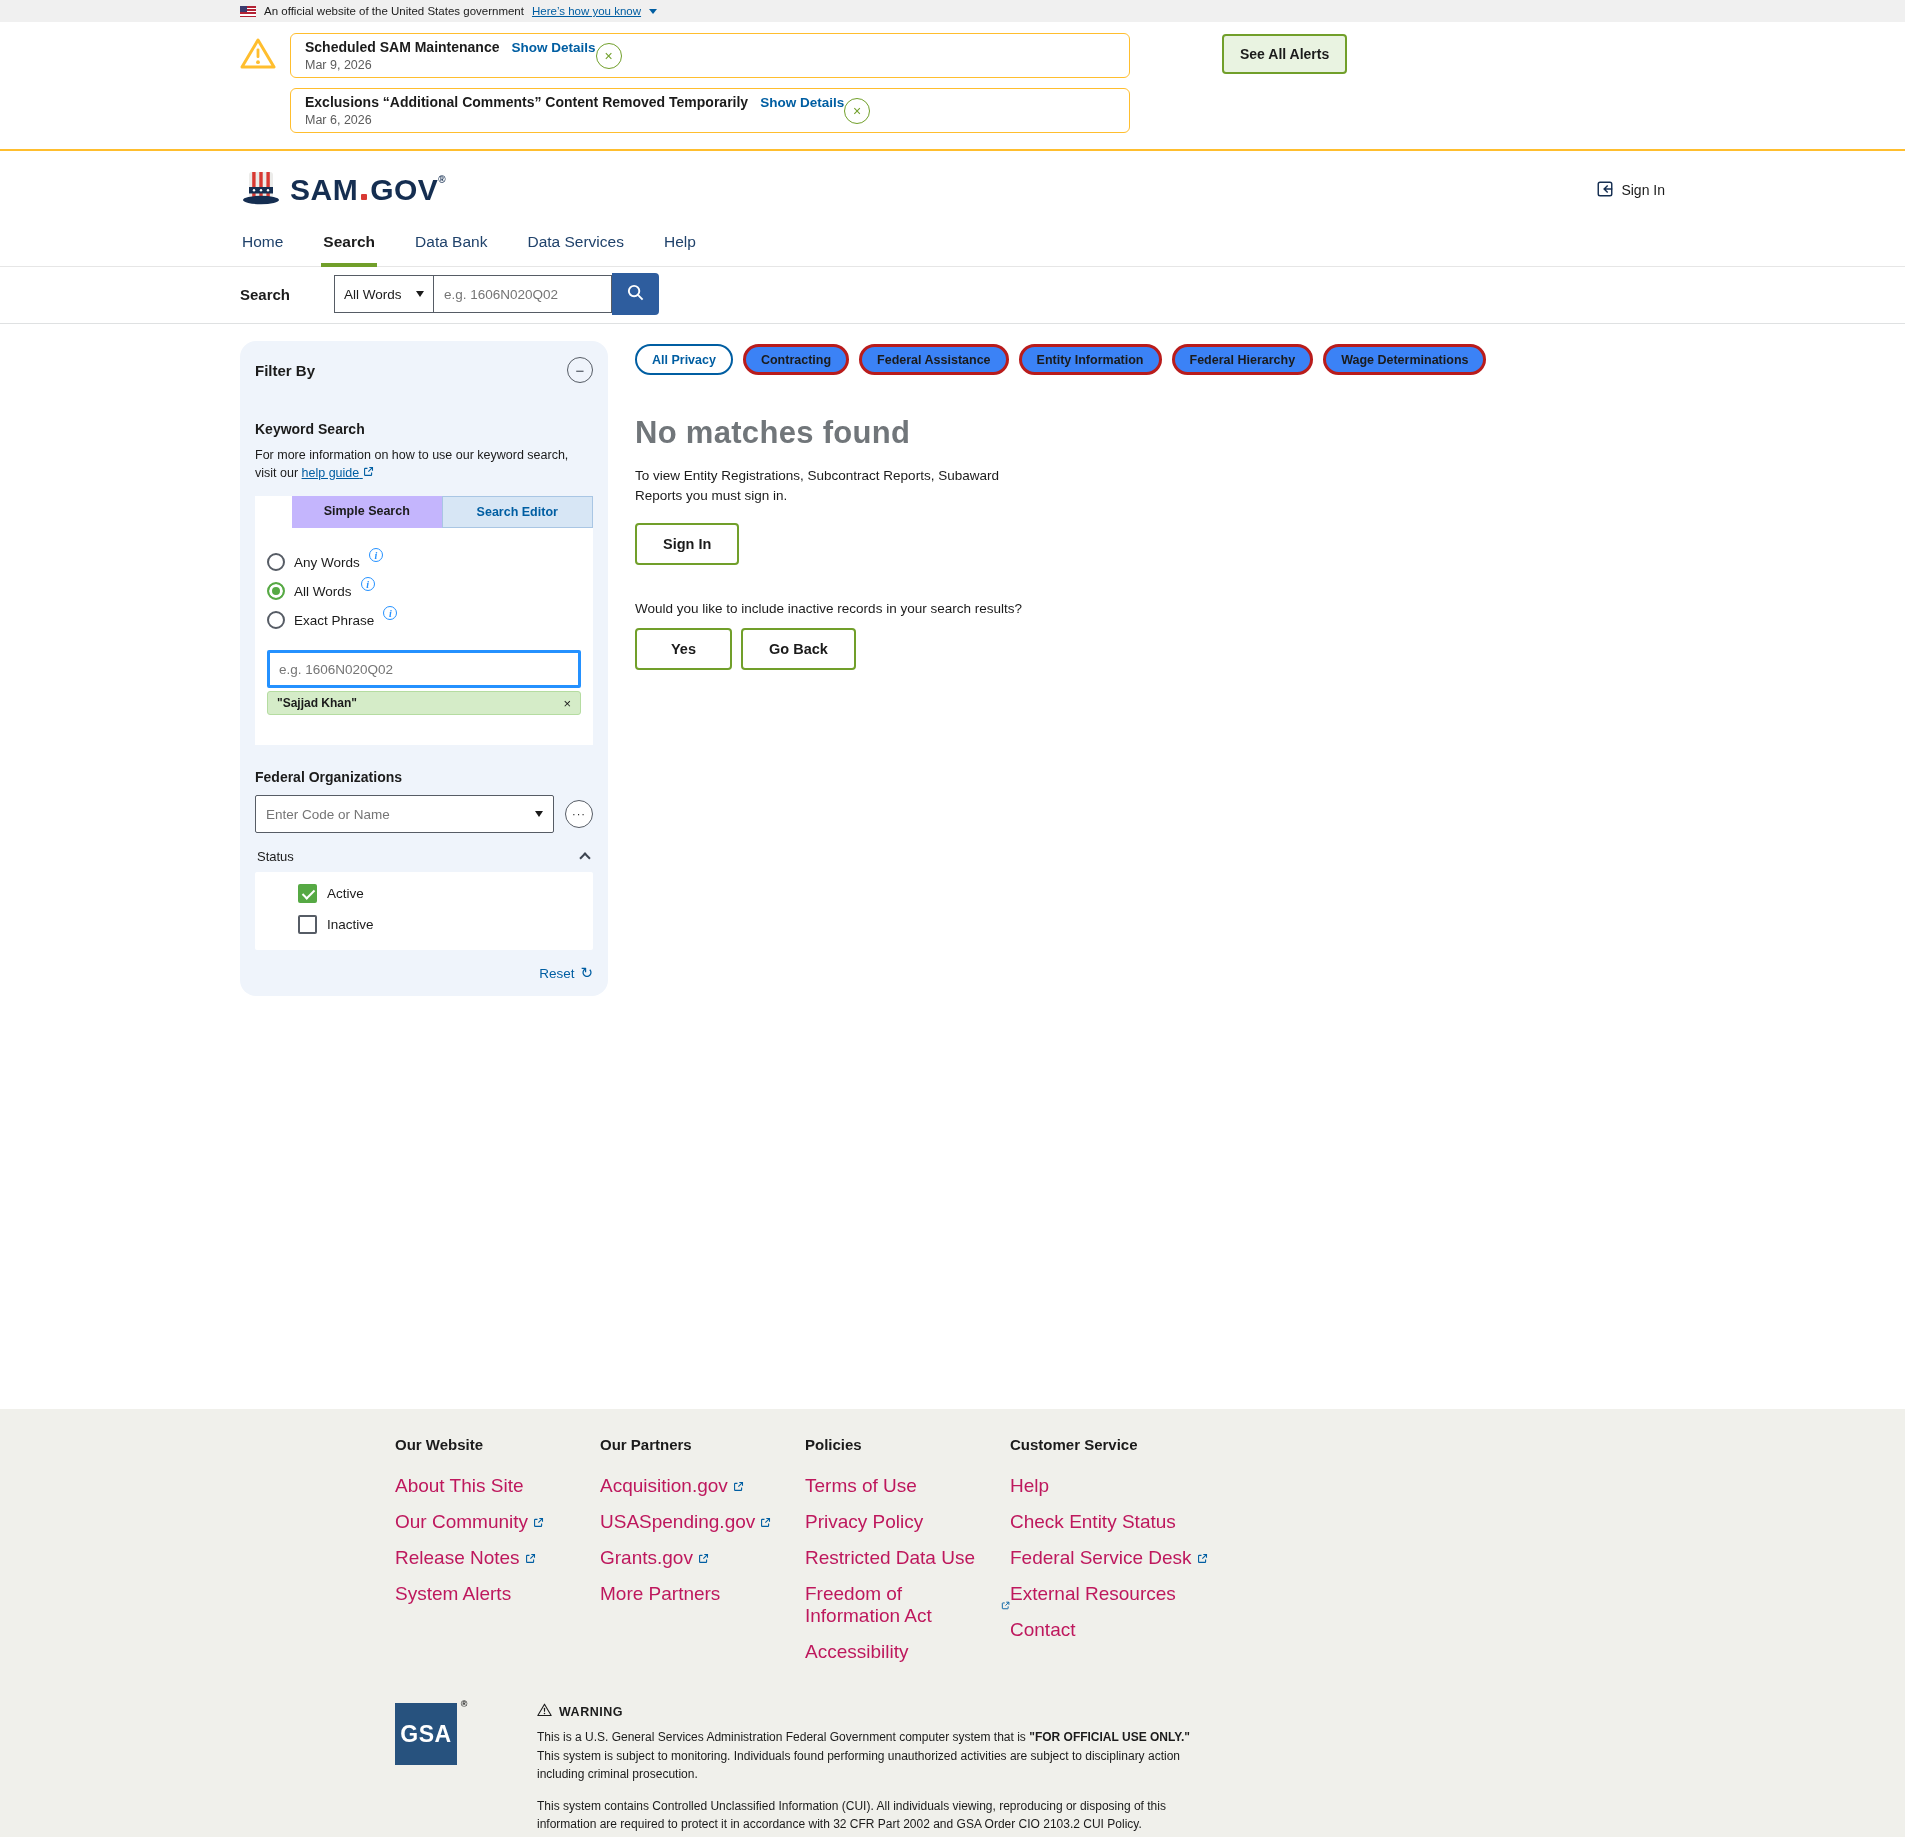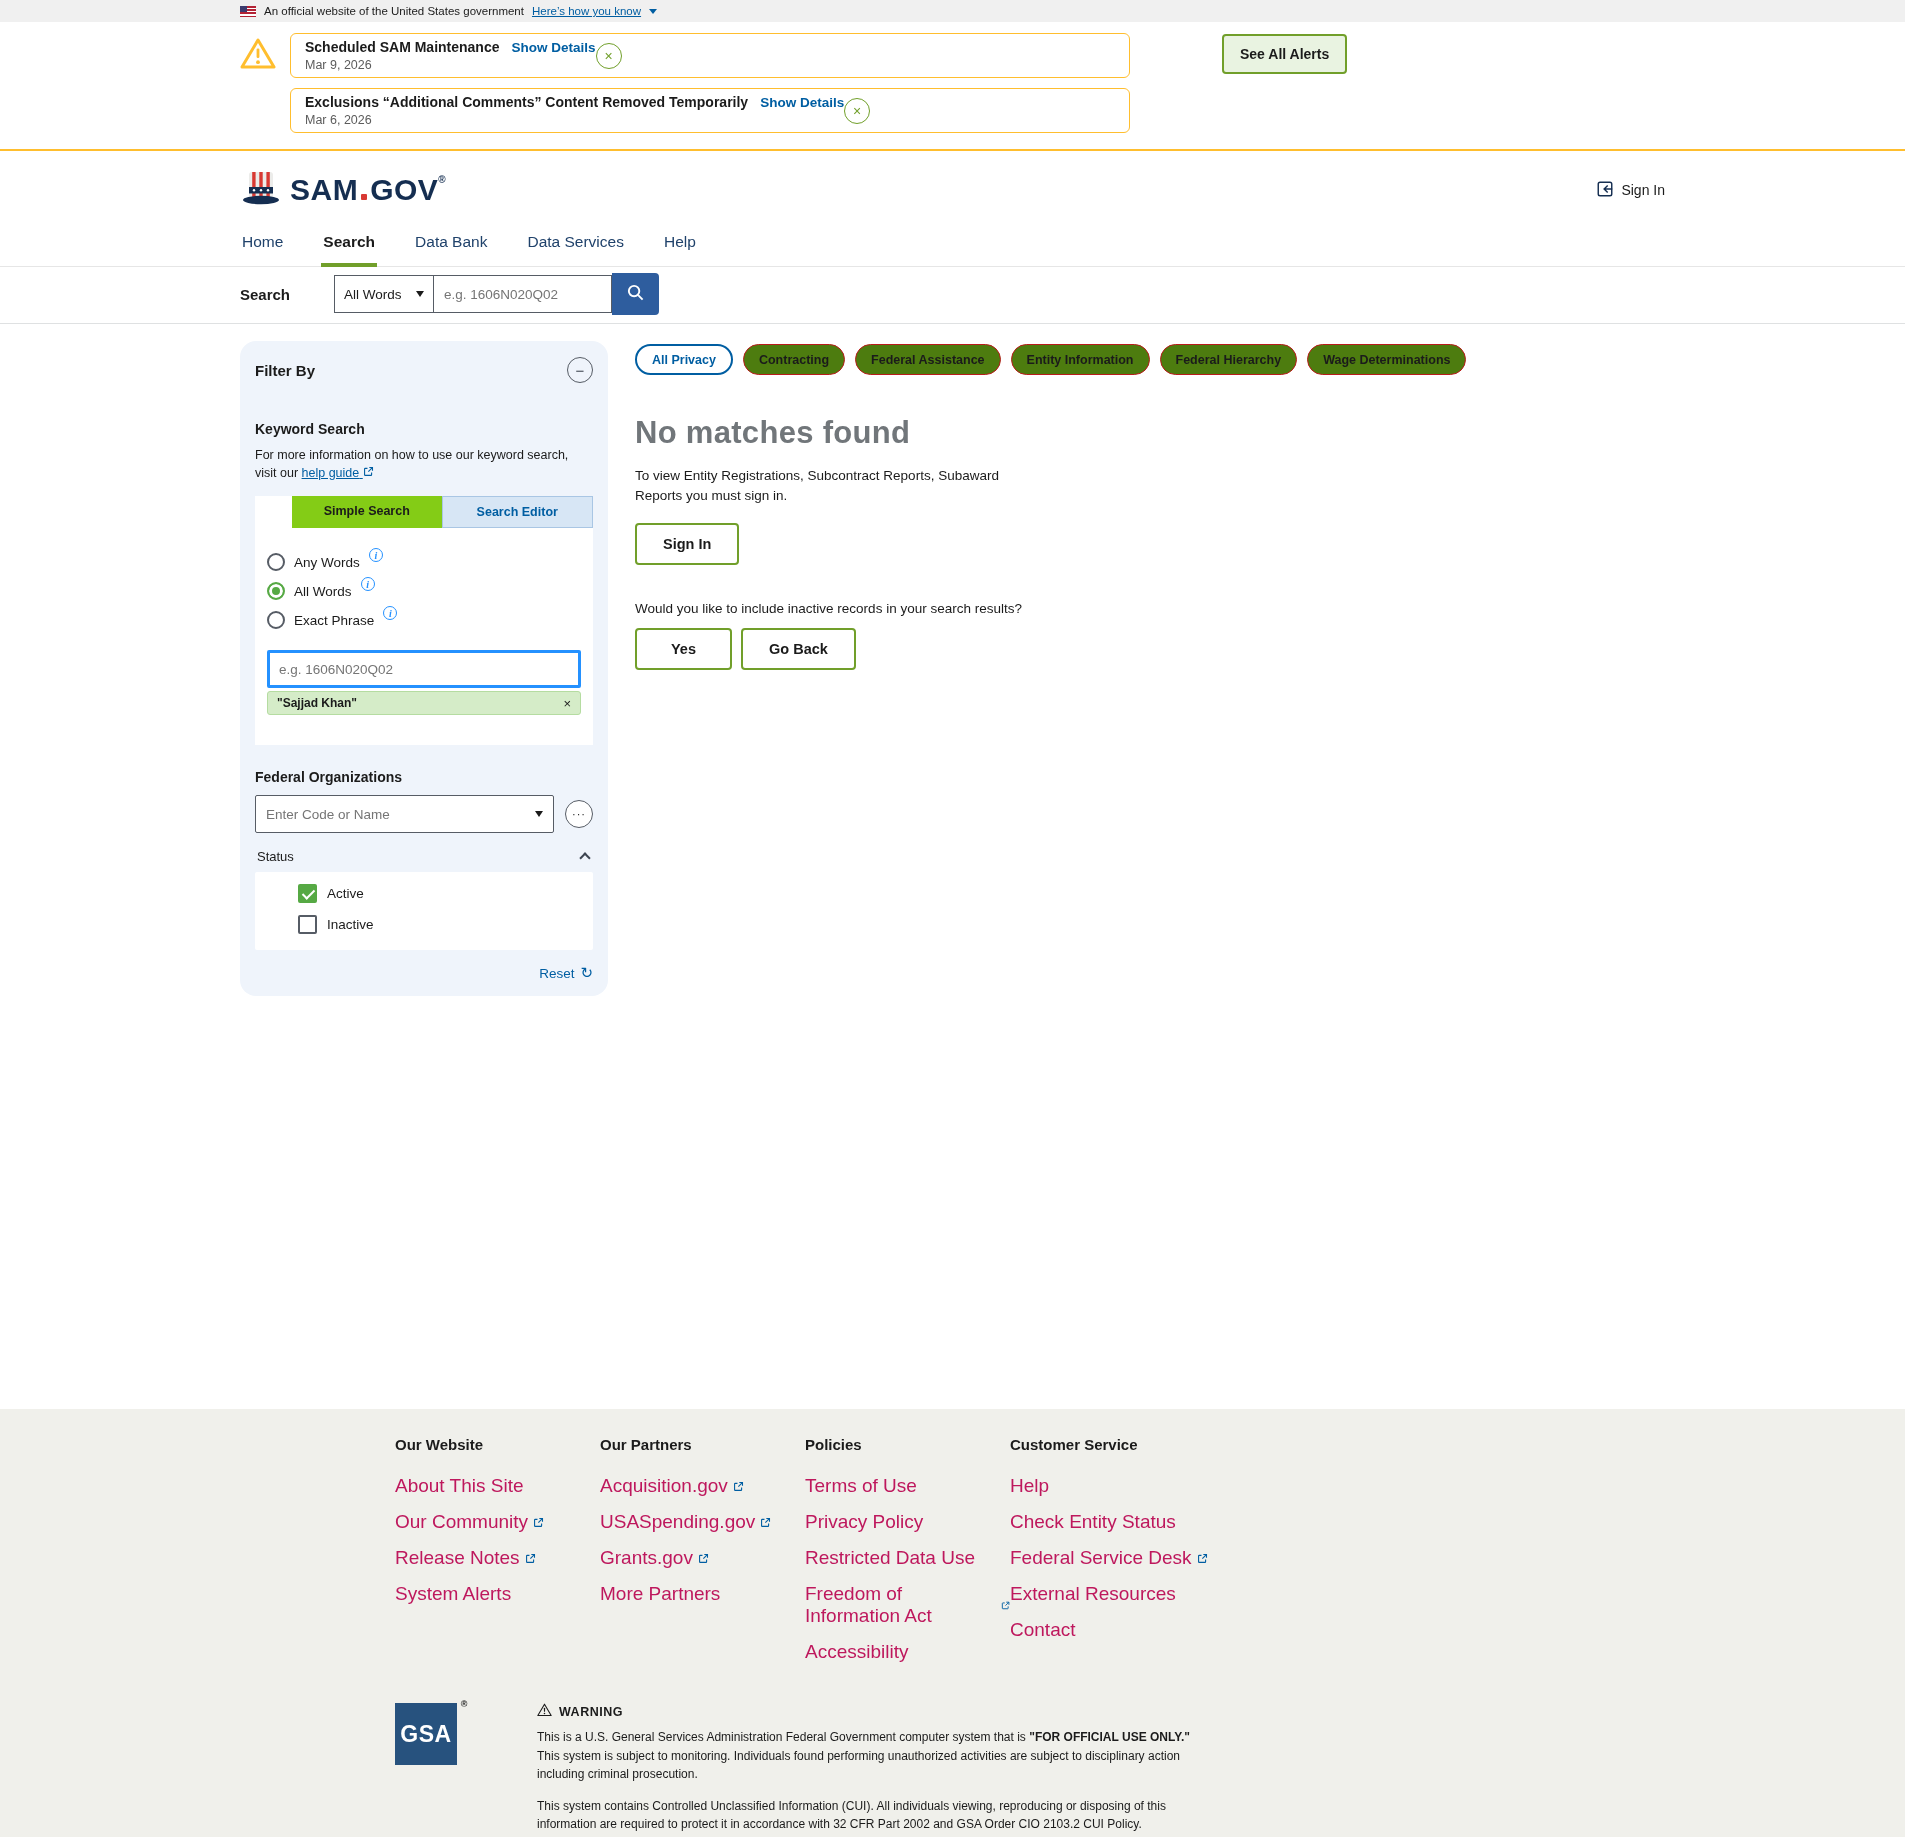--- a/index.html
+++ b/index.html
@@ -59,21 +59,21 @@
   .filter-panel { width: 368px; background: #eff4fb; border-radius: 16px; padding: 16px 15px 14px; }
   .fp-head { display: flex; justify-content: space-between; align-items: center; }
   .fp-title { font-size: 15px; font-weight: bold; }
   .fp-collapse { width: 26px; height: 26px; border-radius: 50%; border: 1px solid #565c65; color: #3d4551; font-size: 15px; display: flex; align-items: center; justify-content: center; }
   .fp-kw-head { margin-top: 38px; font-weight: bold; font-size: 14px; }
   .fp-help { margin-top: 9px; font-size: 12.5px; line-height: 1.45; }
   .fp-help-link { color: #005ea2; text-decoration: underline; white-space: nowrap; }
   .kw-box { margin-top: 14px; background: #fff; }
   .kw-tabs { display: flex; }
   .kw-tab { flex: 1; text-align: center; padding: 8px 0; font-size: 12.5px; font-weight: bold; cursor: pointer; }
-  .kw-tab.active { background: #84cc16; color: #1b1b1b; margin-left: 37px; }
+  .kw-tab.active { background: #c4b5fd; color: #1b1b1b; margin-left: 37px; }
   .kw-tab.inactive { background: #d7e6f5; color: #005ea2; border: 1px solid #a9c6e4; }
   .kw-content { padding: 14px 12px 30px; }
   .radio-row { display: flex; align-items: center; gap: 9px; margin: 11px 0; font-size: 13.5px; cursor: pointer; }
   .radio { width: 18px; height: 18px; border-radius: 50%; border: 2px solid #565c65; background: #fff; flex: none; }
   .radio.selected { border-color: #56a944; background: #56a944; box-shadow: inset 0 0 0 3px #fff; }
   .info-icon { width: 14px; height: 14px; border-radius: 50%; border: 1px solid #2491ff; color: #2491ff; font-size: 10px; font-style: italic; font-weight: bold; display: inline-flex; align-items: center; justify-content: center; position: relative; top: -7px; font-family: "Liberation Serif", serif; flex: none; }
   .kw-input { width: 100%; height: 38px; border: 3px solid #2491ff; border-radius: 2px; padding: 0 9px; font-size: 13.5px; margin-top: 10px; font-family: inherit; }
   .kw-chip { margin-top: 3px; background: #d5ecc8; border: 1px solid #b5dca1; border-radius: 3px; padding: 4px 9px; display: flex; justify-content: space-between; align-items: center; }
   .chip-label { font-size: 12px; font-weight: bold; }
   .chip-x { font-size: 13px; color: #1b1b1b; line-height: 1; }
@@ -89,21 +89,21 @@
   .checkbox { width: 19px; height: 19px; border: 2px solid #565c65; border-radius: 2px; background: #fff; position: relative; flex: none; }
   .checkbox.checked { background: #56a944; border-color: #56a944; }
   .checkbox.checked::after { content: ""; position: absolute; left: 5px; top: 1px; width: 5px; height: 10px; border: solid #fff; border-width: 0 2.5px 2.5px 0; transform: rotate(45deg); }
   .fp-reset { margin-top: 14px; text-align: right; }
   .reset-link { color: #005ea2; font-size: 13.5px; }
   .reset-icon { margin-left: 6px; font-size: 15px; }
 
   
   .results { flex: 1; padding-top: 3px; }
   .pills { display: flex; gap: 10px; }
-  .pill { height: 31px; border-radius: 16px; padding: 0 15px; font-size: 12.5px; font-weight: bold; background: #4d7c0f; border: 1px solid #b91c1c; color: #1b1b1b; }
+  .pill { height: 31px; border-radius: 16px; padding: 0 15px; font-size: 12.5px; font-weight: bold; background: #3b82f6; border: 3px solid #b91c1c; color: #1b1b1b; }
   .pill.active { background: #fff; border: 2px solid #005ea2; color: #005ea2; }
   .nm-title { margin-top: 40px; font-size: 31px; color: #71767a; font-weight: bold; letter-spacing: .3px; }
   .nm-sub { margin-top: 14px; font-size: 13.5px; }
   .nm-note { margin-top: 15px; font-size: 13.5px; width: 404px; line-height: 1.5; }
   .btn-green { margin-top: 16px; background: #fff; border: 2px solid #719f2a; border-radius: 4px; padding: 11px 26px; font-size: 14.5px; font-weight: bold; color: #1b1b1b; }
   .nm-q { margin-top: 36px; font-size: 13.5px; }
   .qa-row { display: flex; gap: 9px; }
   .qa-row .btn-green { margin-top: 12px; }
   .btn-yes { width: 97px; padding-left: 0; padding-right: 0; }
 

